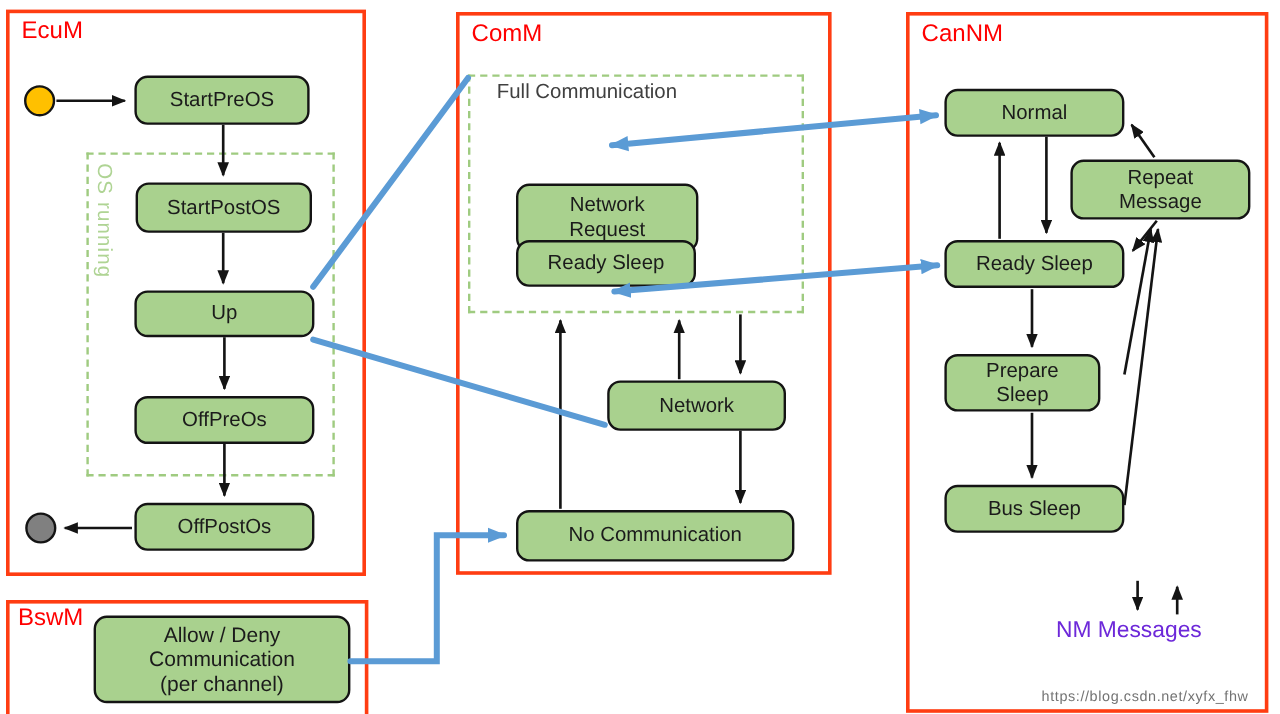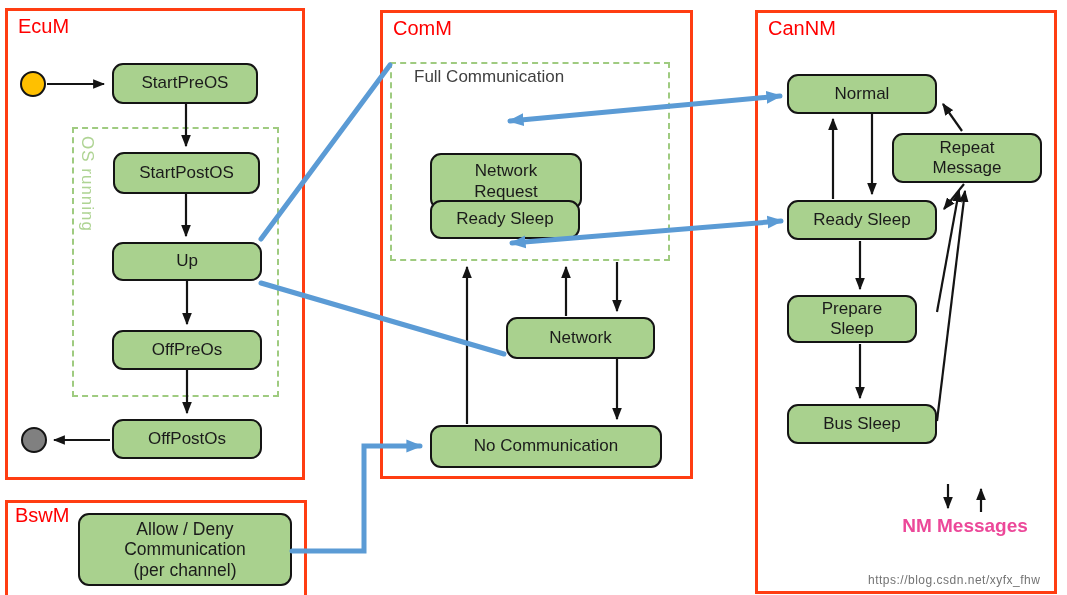--- a/index.html
+++ b/index.html
@@ -19,22 +19,22 @@
            display:flex; align-items:center; justify-content:center; text-align:center;
            color:#1b1b1b; font-size:17px; line-height:1.18; white-space:pre-line; }
   .state.small-pad { font-size:17.5px; }
 
   .dot { position:absolute; width:26px; height:26px; border-radius:50%; border:2.5px solid #141414; }
   .dot.start { background:#FFC000; }
   .dot.end   { background:#808080; }
 
   svg.overlay { position:absolute; left:0; top:0; z-index:20; pointer-events:none; }
 
-  .nm-label { position:absolute; left:880px; top:515px; width:170px; text-align:center;
-              font-weight:bold; font-size:19px; color:#ec4899; z-index:5; }
+  .nm-label { position:absolute; left:880px; top:515px; width:170px; text-align:left;
+              font-weight:normal; font-size:19px; color:#6d28d9; z-index:5; }
   .watermark { position:absolute; left:868px; top:573px; font-size:12px; color:#737373;
                letter-spacing:0.5px; z-index:5; }
 </style>
 </head>
 <body>
 
 <div class="canvas">
 
   <div class="frame" style="left:5px; top:8px; width:300px; height:472px;">
     <span class="frame-label">EcuM</span>

